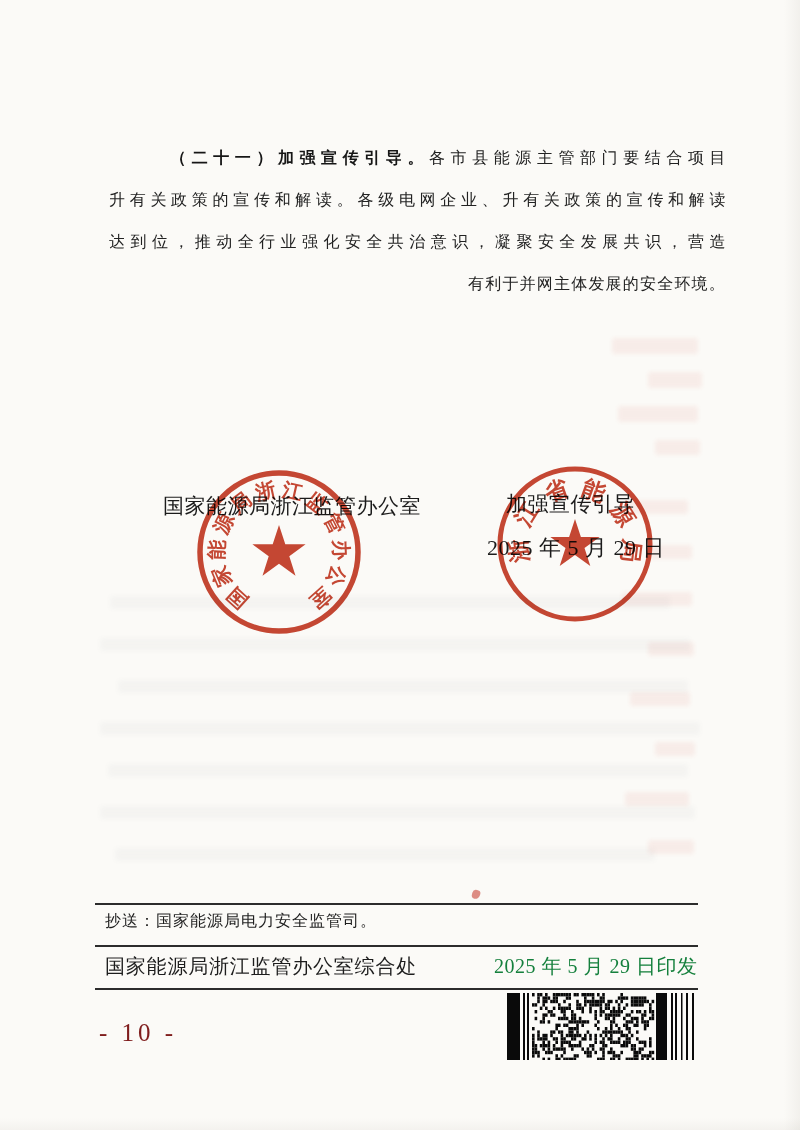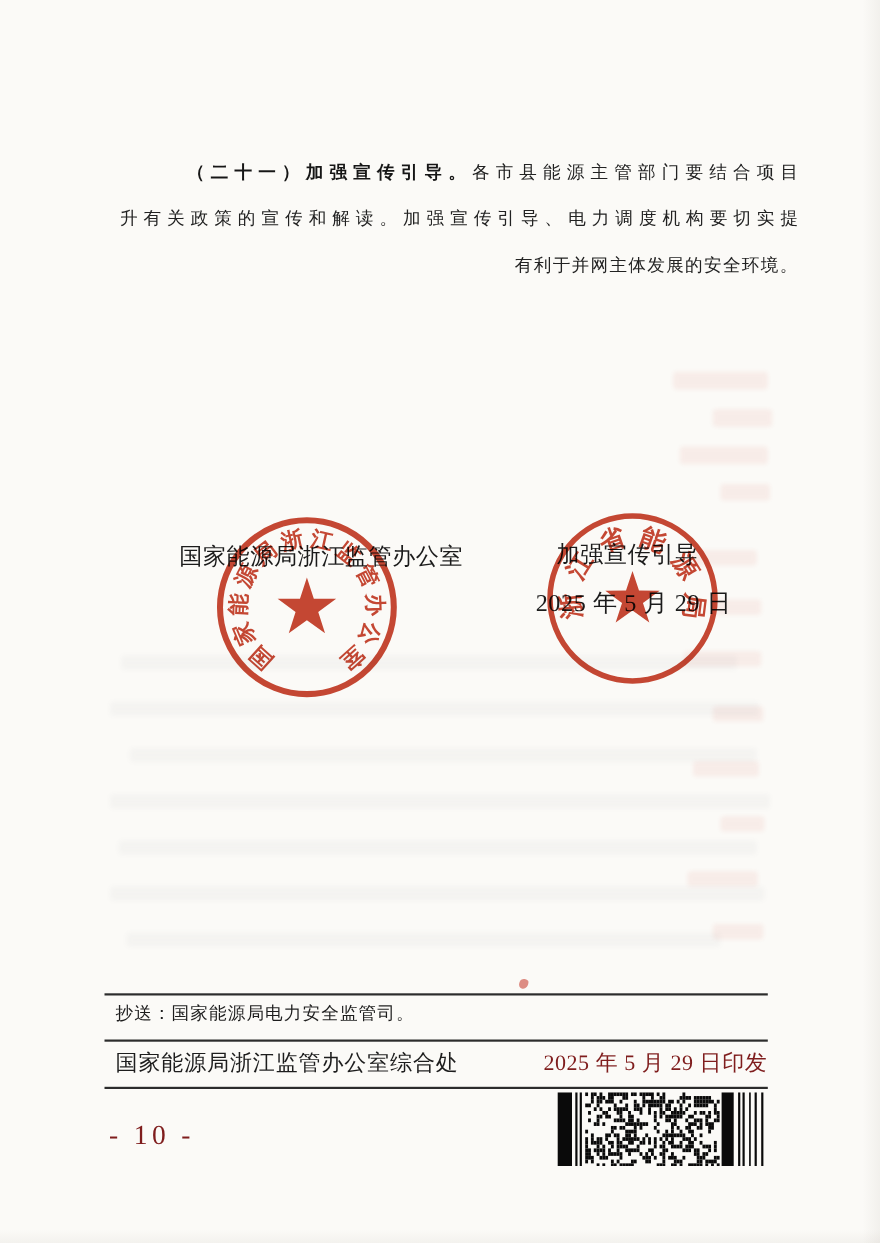--- a/index.html
+++ b/index.html
@@ -36,39 +36,40 @@
   .seal-right{left:494px;top:463px;}
   .seal text{font-family:"Liberation Serif","DejaVu Serif",serif;font-weight:700;}
 
   
   .rule{position:absolute;left:95px;width:603px;height:2px;background:#2c2c2c;}
   .rule1{top:903px;}
   .rule2{top:945px;}
   .rule3{top:988px;}
   .cc-line{position:absolute;left:105px;top:911px;font-size:16px;letter-spacing:1px;color:#1d1d1d;white-space:nowrap;}
   .issuer-line{position:absolute;left:105px;top:953px;font-size:20px;letter-spacing:.8px;color:#1d1d1d;white-space:nowrap;text-align:center;}
-  .print-date{position:absolute;left:494px;top:953px;font-size:20px;letter-spacing:.5px;color:#7f1d1d;white-space:nowrap;}
+  .print-date{position:absolute;left:494px;top:953px;font-size:20px;letter-spacing:.5px;color:#15803d;white-space:nowrap;}
   .barcode{position:absolute;left:505px;top:993px;}
   .page-num{position:absolute;left:99px;top:1019px;font-size:25px;letter-spacing:4px;color:#7f1d1d;}
 
   
   .ghost{position:absolute;pointer-events:none;border-radius:3px;}
   .ghost-red{background:#d04030;opacity:.07;filter:blur(2px);}
   .ghost-gray{background:#6b6f78;opacity:.045;filter:blur(2.5px);}
   .speck{position:absolute;width:8px;height:9px;background:#c43326;opacity:.55;
     border-radius:50% 40% 60% 50%;transform:rotate(18deg);}
 </style>
 </head>
 <body>
 
 <div class="paper">
 
   <div class="para">
     <div class="pline pjust"><span class="indent"></span><span class="lead">（二十一）加强宣传引导。</span><span>各市县能源主管部门要结合项目</span></div>
-    <div class="pline pjust">升有关政策的宣传和解读。加强宣传引导、电力调度机构要切实提</div>
+    <div class="pline pjust">升有关政策的宣传和解读。各级电网企业、升有关政策的宣传和解读</div>
+    <div class="pline pjust">达到位，推动全行业强化安全共治意识，凝聚安全发展共识，营造</div>
     <div class="pline plast">有利于并网主体发展的安全环境。</div>
   </div>
 
   <div>
     <div class="ghost ghost-red" style="left:612px;top:338px;width:86px;height:16px;"></div>
     <div class="ghost ghost-red" style="left:648px;top:372px;width:54px;height:16px;"></div>
     <div class="ghost ghost-red" style="left:618px;top:406px;width:80px;height:16px;"></div>
     <div class="ghost ghost-red" style="left:655px;top:440px;width:45px;height:15px;"></div>
     <div class="ghost ghost-red" style="left:628px;top:500px;width:60px;height:14px;"></div>
     <div class="ghost ghost-red" style="left:650px;top:545px;width:42px;height:14px;"></div>

